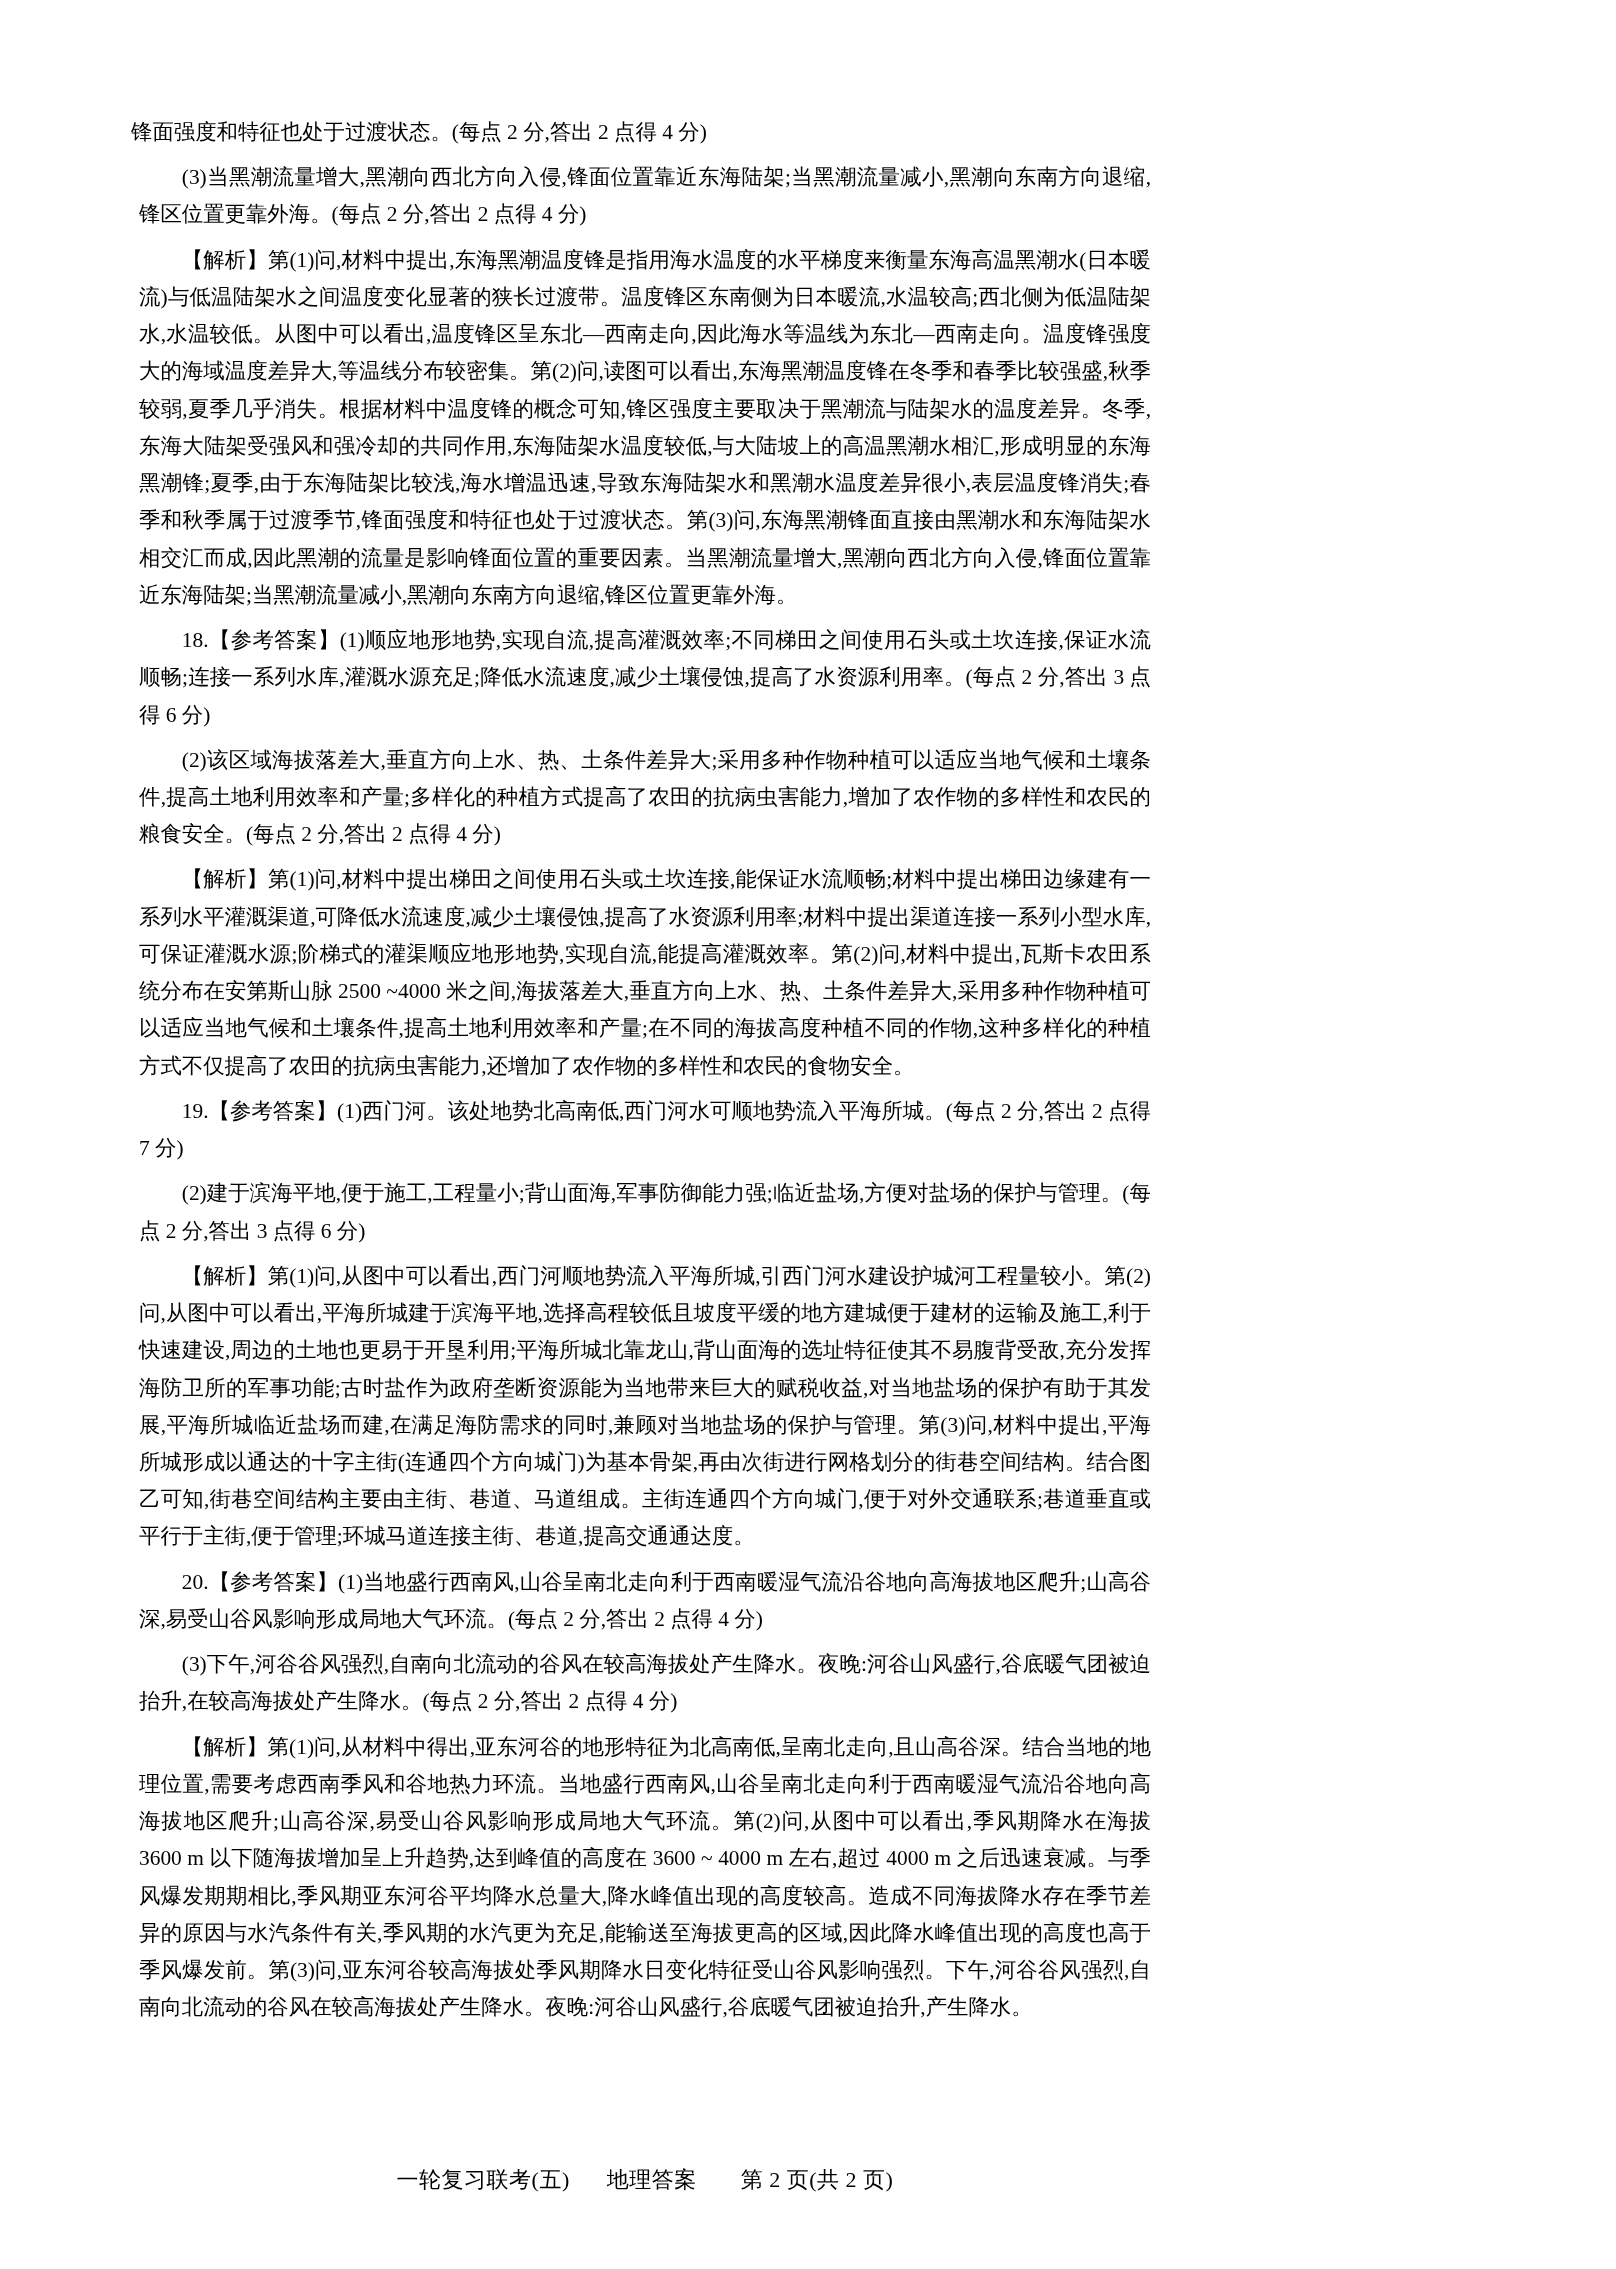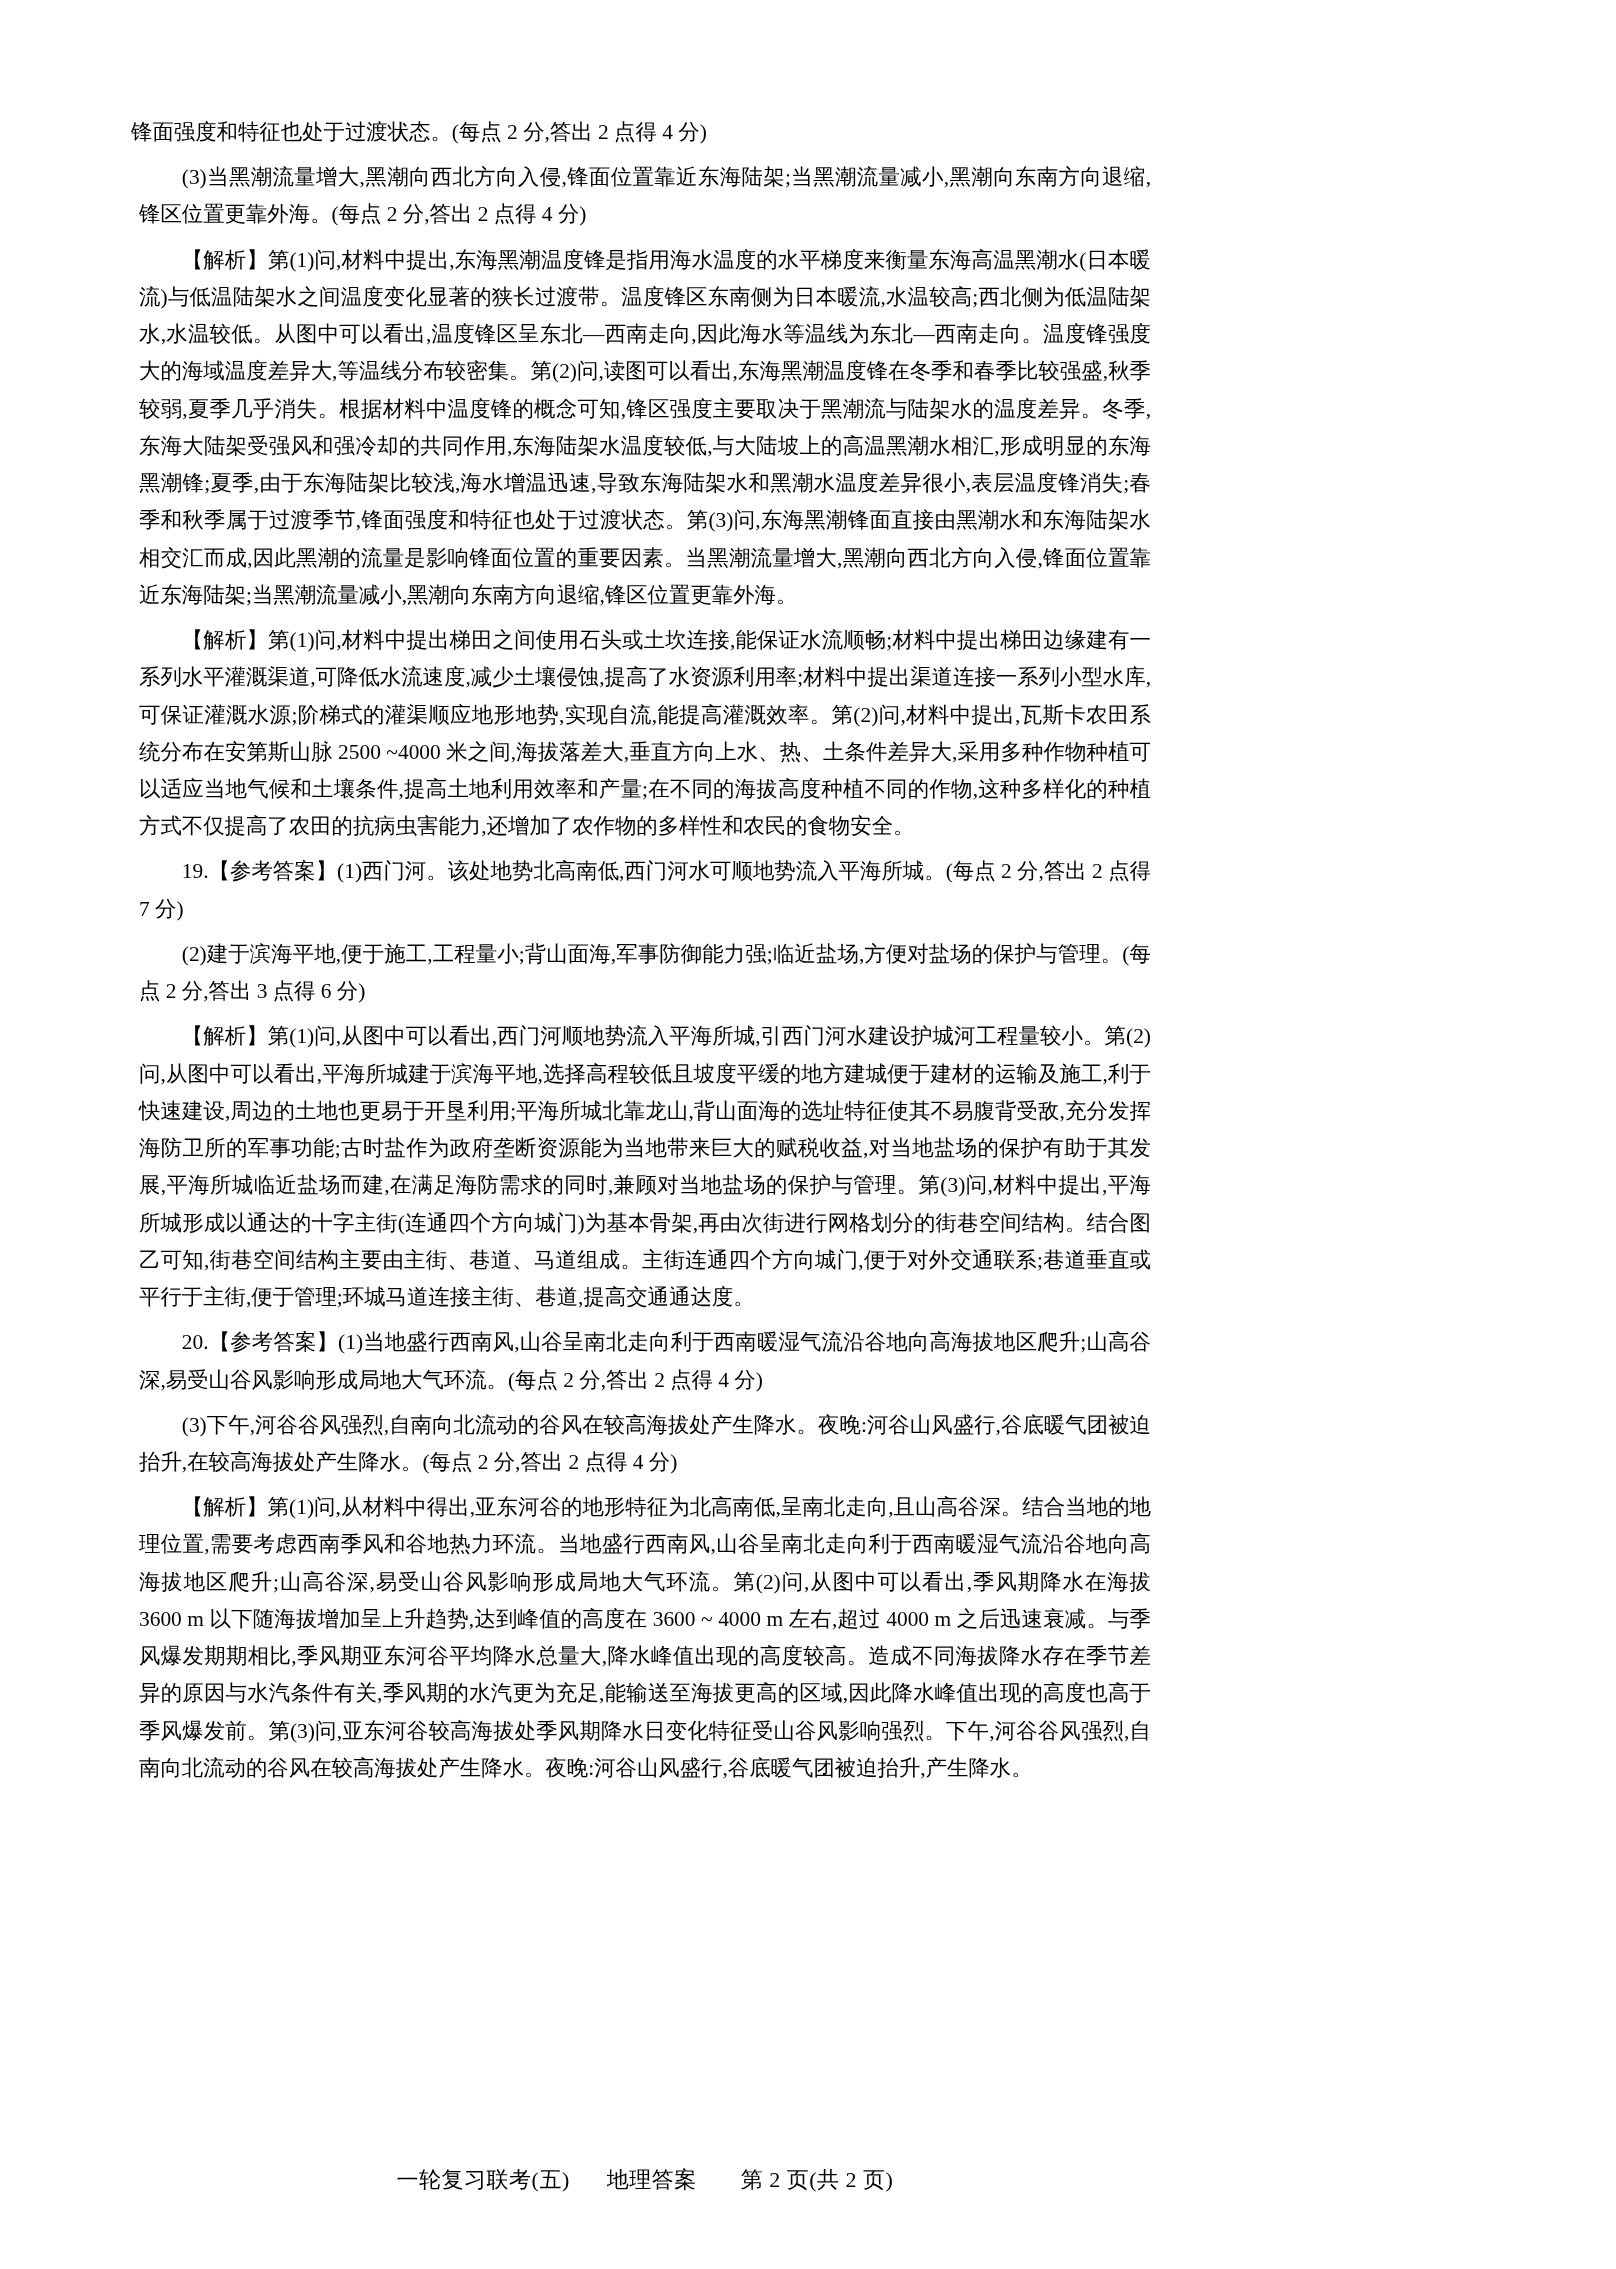--- a/index.html
+++ b/index.html
@@ -53,20 +53,22 @@
   .footer .gap-2 { width: 32px; display: inline-block; }
 </style>
 </head>
 <body>
 
 <div class="page">
   <div class="doc-body">
     <p class="para">锋面强度和特征也处于过渡状态。(每点 2 分,答出 2 点得 4 分)</p>
     <p class="indent">(3)当黑潮流量增大,黑潮向西北方向入侵,锋面位置靠近东海陆架;当黑潮流量减小,黑潮向东南方向退缩,锋区位置更靠外海。(每点 2 分,答出 2 点得 4 分)</p>
     <p class="indent">【解析】第(1)问,材料中提出,东海黑潮温度锋是指用海水温度的水平梯度来衡量东海高温黑潮水(日本暖流)与低温陆架水之间温度变化显著的狭长过渡带。温度锋区东南侧为日本暖流,水温较高;西北侧为低温陆架水,水温较低。从图中可以看出,温度锋区呈东北—西南走向,因此海水等温线为东北—西南走向。温度锋强度大的海域温度差异大,等温线分布较密集。第(2)问,读图可以看出,东海黑潮温度锋在冬季和春季比较强盛,秋季较弱,夏季几乎消失。根据材料中温度锋的概念可知,锋区强度主要取决于黑潮流与陆架水的温度差异。冬季,东海大陆架受强风和强冷却的共同作用,东海陆架水温度较低,与大陆坡上的高温黑潮水相汇,形成明显的东海黑潮锋;夏季,由于东海陆架比较浅,海水增温迅速,导致东海陆架水和黑潮水温度差异很小,表层温度锋消失;春季和秋季属于过渡季节,锋面强度和特征也处于过渡状态。第(3)问,东海黑潮锋面直接由黑潮水和东海陆架水相交汇而成,因此黑潮的流量是影响锋面位置的重要因素。当黑潮流量增大,黑潮向西北方向入侵,锋面位置靠近东海陆架;当黑潮流量减小,黑潮向东南方向退缩,锋区位置更靠外海。</p>
+    <p class="indent">18.【参考答案】(1)顺应地形地势,实现自流,提高灌溉效率;不同梯田之间使用石头或土坎连接,保证水流顺畅;连接一系列水库,灌溉水源充足;降低水流速度,减少土壤侵蚀,提高了水资源利用率。(每点 2 分,答出 3 点得 6 分)</p>
+    <p class="indent">(2)该区域海拔落差大,垂直方向上水、热、土条件差异大;采用多种作物种植可以适应当地气候和土壤条件,提高土地利用效率和产量;多样化的种植方式提高了农田的抗病虫害能力,增加了农作物的多样性和农民的粮食安全。(每点 2 分,答出 2 点得 4 分)</p>
     <p class="indent">【解析】第(1)问,材料中提出梯田之间使用石头或土坎连接,能保证水流顺畅;材料中提出梯田边缘建有一系列水平灌溉渠道,可降低水流速度,减少土壤侵蚀,提高了水资源利用率;材料中提出渠道连接一系列小型水库,可保证灌溉水源;阶梯式的灌渠顺应地形地势,实现自流,能提高灌溉效率。第(2)问,材料中提出,瓦斯卡农田系统分布在安第斯山脉 2500 ~4000 米之间,海拔落差大,垂直方向上水、热、土条件差异大,采用多种作物种植可以适应当地气候和土壤条件,提高土地利用效率和产量;在不同的海拔高度种植不同的作物,这种多样化的种植方式不仅提高了农田的抗病虫害能力,还增加了农作物的多样性和农民的食物安全。</p>
     <p class="indent">19.【参考答案】(1)西门河。该处地势北高南低,西门河水可顺地势流入平海所城。(每点 2 分,答出 2 点得 7 分)</p>
     <p class="indent">(2)建于滨海平地,便于施工,工程量小;背山面海,军事防御能力强;临近盐场,方便对盐场的保护与管理。(每点 2 分,答出 3 点得 6 分)</p>
     <p class="indent">【解析】第(1)问,从图中可以看出,西门河顺地势流入平海所城,引西门河水建设护城河工程量较小。第(2)问,从图中可以看出,平海所城建于滨海平地,选择高程较低且坡度平缓的地方建城便于建材的运输及施工,利于快速建设,周边的土地也更易于开垦利用;平海所城北靠龙山,背山面海的选址特征使其不易腹背受敌,充分发挥海防卫所的军事功能;古时盐作为政府垄断资源能为当地带来巨大的赋税收益,对当地盐场的保护有助于其发展,平海所城临近盐场而建,在满足海防需求的同时,兼顾对当地盐场的保护与管理。第(3)问,材料中提出,平海所城形成以通达的十字主街(连通四个方向城门)为基本骨架,再由次街进行网格划分的街巷空间结构。结合图乙可知,街巷空间结构主要由主街、巷道、马道组成。主街连通四个方向城门,便于对外交通联系;巷道垂直或平行于主街,便于管理;环城马道连接主街、巷道,提高交通通达度。</p>
     <p class="indent">20.【参考答案】(1)当地盛行西南风,山谷呈南北走向利于西南暖湿气流沿谷地向高海拔地区爬升;山高谷深,易受山谷风影响形成局地大气环流。(每点 2 分,答出 2 点得 4 分)</p>
     <p class="indent">(3)下午,河谷谷风强烈,自南向北流动的谷风在较高海拔处产生降水。夜晚:河谷山风盛行,谷底暖气团被迫抬升,在较高海拔处产生降水。(每点 2 分,答出 2 点得 4 分)</p>
     <p class="indent">【解析】第(1)问,从材料中得出,亚东河谷的地形特征为北高南低,呈南北走向,且山高谷深。结合当地的地理位置,需要考虑西南季风和谷地热力环流。当地盛行西南风,山谷呈南北走向利于西南暖湿气流沿谷地向高海拔地区爬升;山高谷深,易受山谷风影响形成局地大气环流。第(2)问,从图中可以看出,季风期降水在海拔 3600 m 以下随海拔增加呈上升趋势,达到峰值的高度在 3600 ~ 4000 m 左右,超过 4000 m 之后迅速衰减。与季风爆发期期相比,季风期亚东河谷平均降水总量大,降水峰值出现的高度较高。造成不同海拔降水存在季节差异的原因与水汽条件有关,季风期的水汽更为充足,能输送至海拔更高的区域,因此降水峰值出现的高度也高于季风爆发前。第(3)问,亚东河谷较高海拔处季风期降水日变化特征受山谷风影响强烈。下午,河谷谷风强烈,自南向北流动的谷风在较高海拔处产生降水。夜晚:河谷山风盛行,谷底暖气团被迫抬升,产生降水。</p>
   </div>
 
   <div class="footer">

